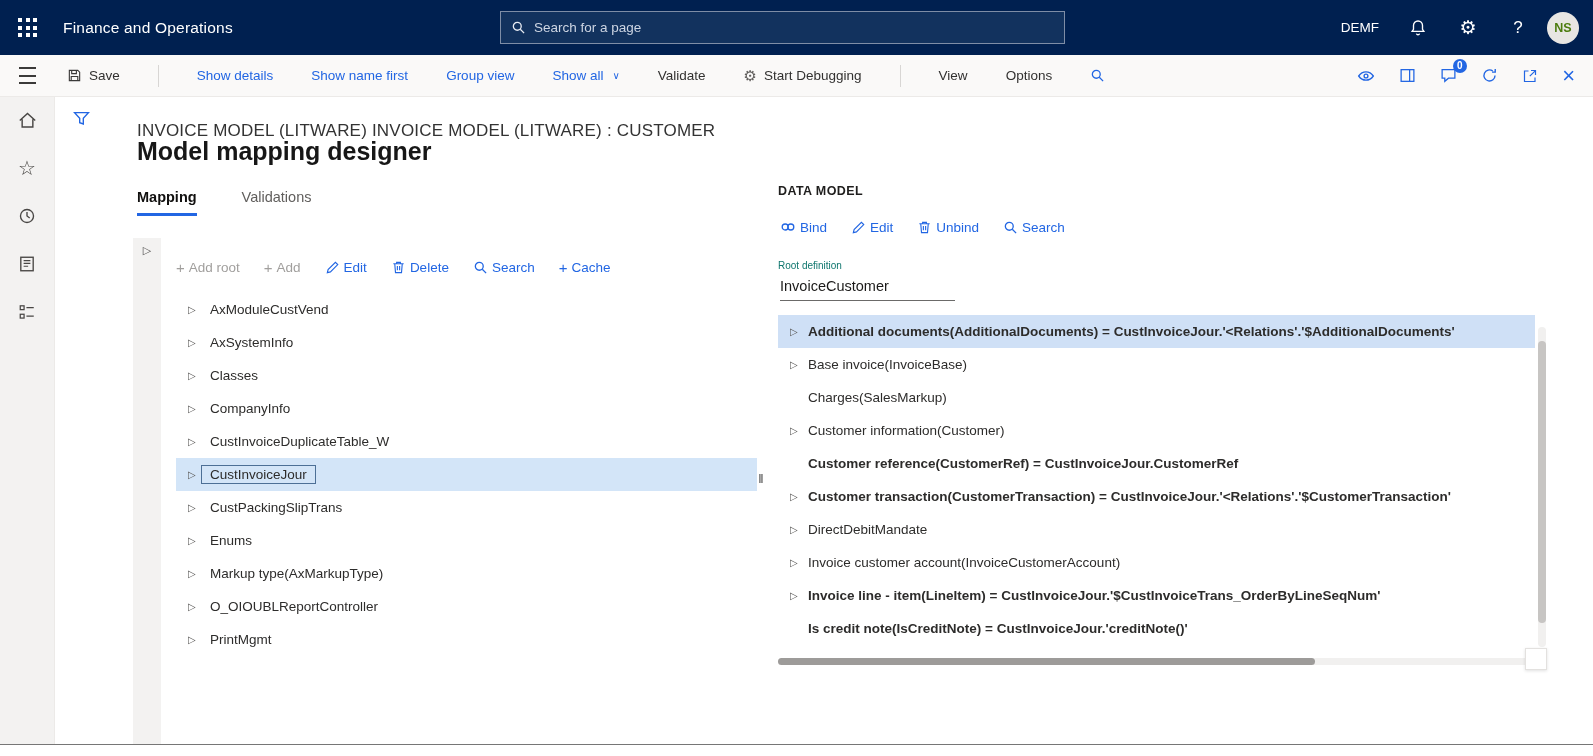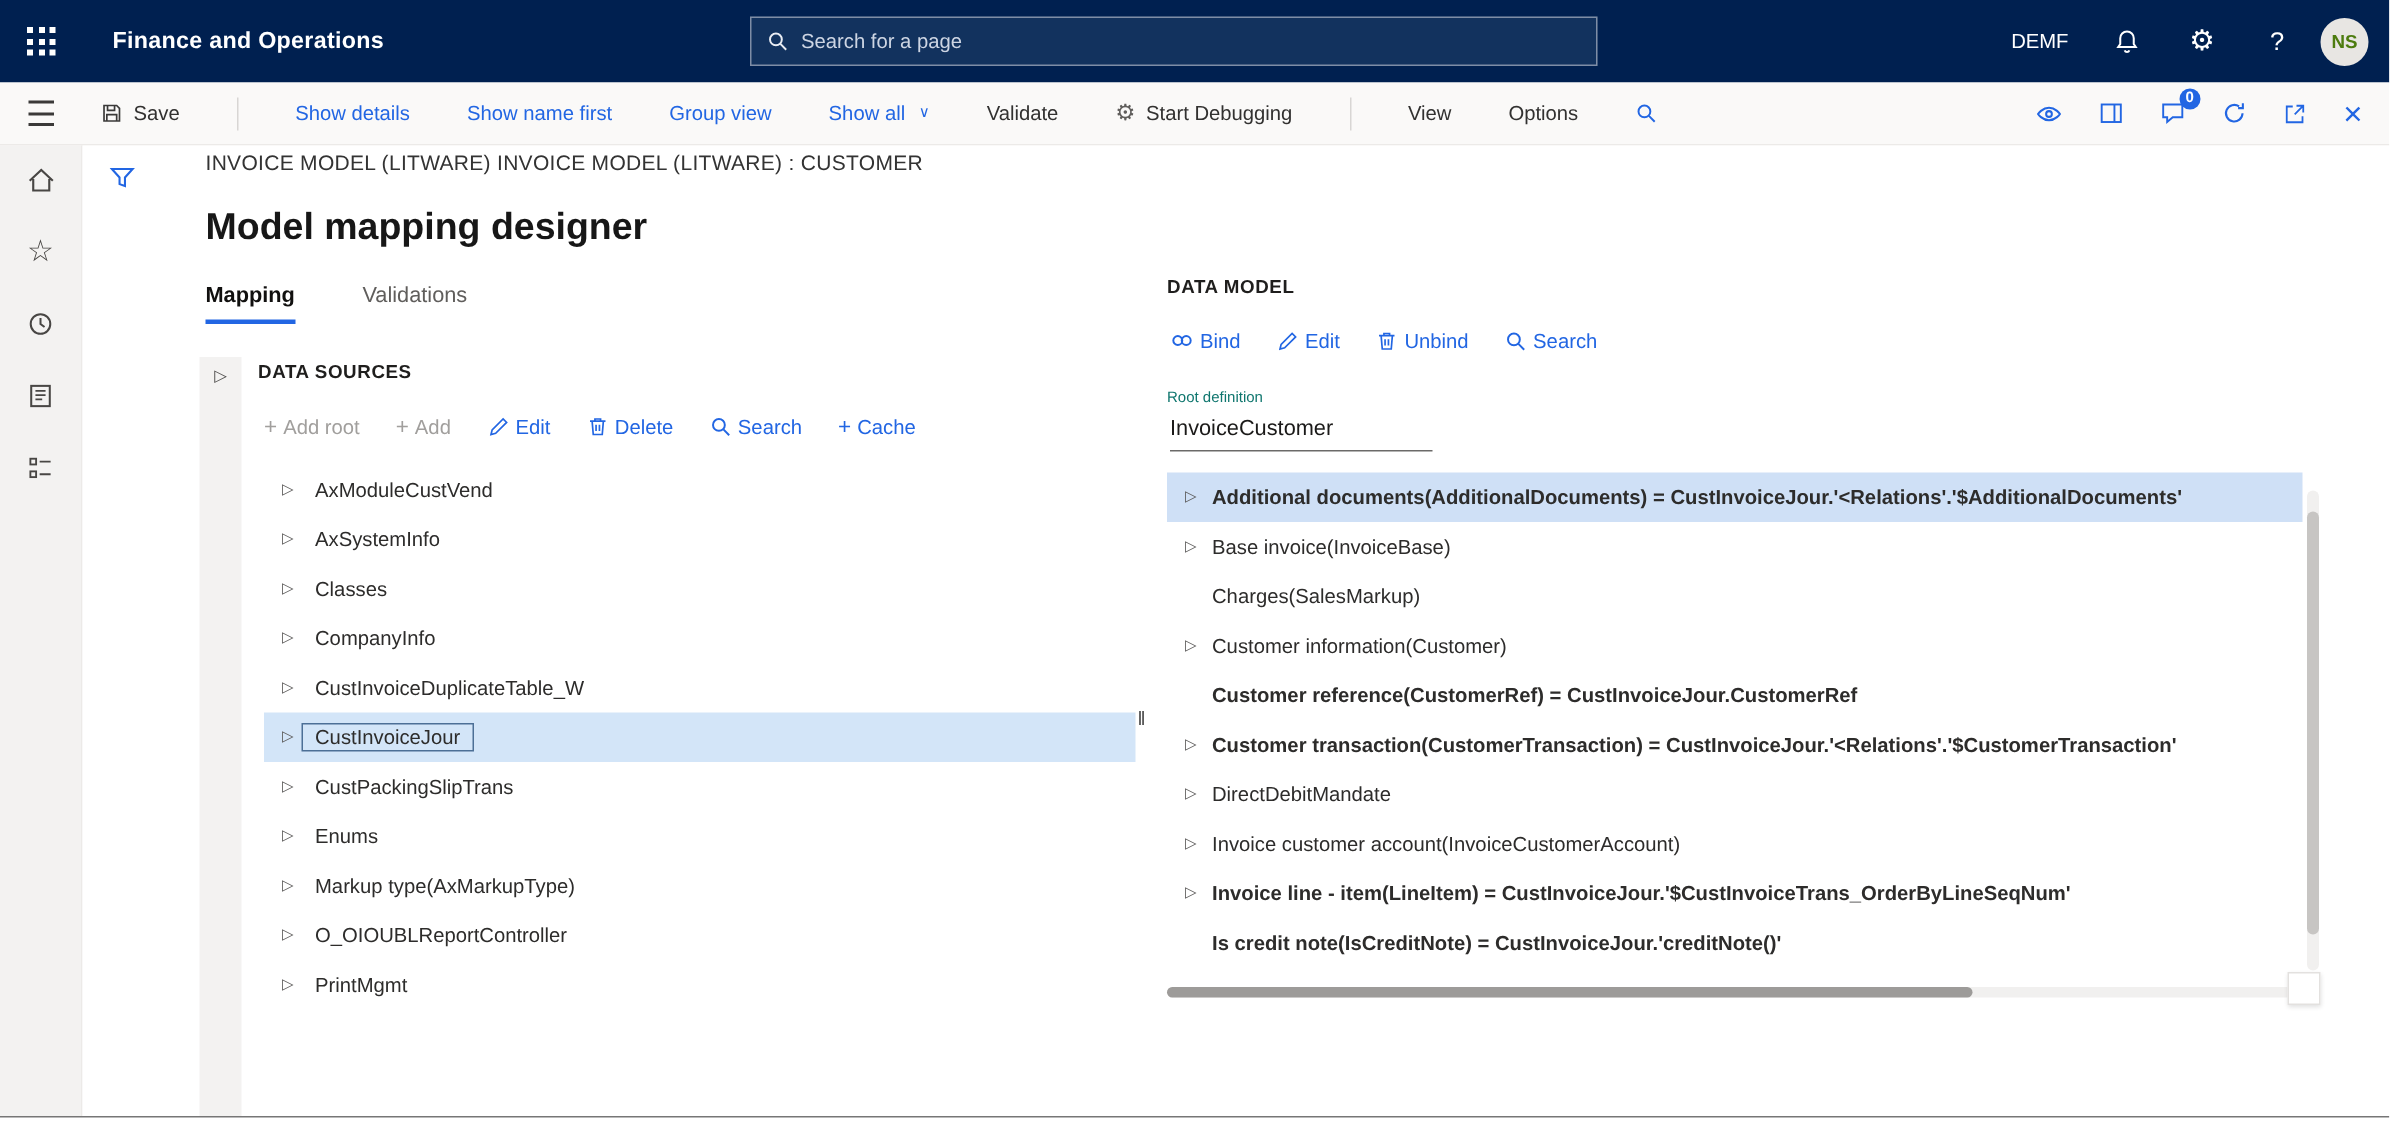--- a/index.html
+++ b/index.html
@@ -4,21 +4,21 @@
 <style>
   * { margin:0; padding:0; box-sizing:border-box; }
   body { font-family:"Liberation Sans","DejaVu Sans",sans-serif; background:#fff; }
   .app { position:relative; width:1593px; height:756px; background:#fff; overflow:hidden; }
 
   
   .topbar { position:absolute; top:0; left:0; right:0; height:55px; background:#002050; color:#fff; display:flex; align-items:center; }
   .waffle { width:55px; height:55px; display:flex; align-items:center; justify-content:center; cursor:pointer; }
   .waffle-grid { display:grid; grid-template-columns:repeat(3,4px); grid-template-rows:repeat(3,4px); gap:3.5px; }
   .waffle-grid span { background:#fff; display:block; }
-  .app-title { font-size:15.5px; font-weight:bold; margin-left:20px; letter-spacing:.2px; white-space:nowrap; }
+  .app-title { font-size:15.5px; font-weight:normal; margin-left:8px; letter-spacing:.2px; white-space:nowrap; }
   .top-search { position:absolute; left:500px; top:11px; width:565px; height:33px; background:#12325e; border:1px solid #7e8da6; display:flex; align-items:center; padding:0 10px; }
   .top-search svg { flex:0 0 auto; color:#e8ecf3; margin-right:8px; }
   .top-search input { background:transparent; border:none; outline:none; color:#fff; font-size:13.5px; width:100%; font-family:inherit; }
   .top-search input::placeholder { color:#cdd5e3; opacity:1; }
   .top-right { position:absolute; right:0; top:0; height:55px; display:flex; align-items:center; }
   .company { font-size:13.5px; margin-right:14px; cursor:pointer; }
   .top-icon-btn { width:50px; height:55px; display:flex; align-items:center; justify-content:center; cursor:pointer; color:#fff; }
   .glyph-gear { font-size:19px; line-height:1; }
   .glyph-help { font-size:17px; line-height:1; }
   .avatar { width:32px; height:32px; border-radius:50%; background:#e8e6e3; color:#4d7c0f; font-size:12.5px; font-weight:bold; display:flex; align-items:center; justify-content:center; margin:0 14px 0 4px; cursor:pointer; }
@@ -41,21 +41,21 @@
   .glyph-close { font-size:22px; line-height:1; cursor:pointer; color:#2266e3; }
 
   
   .left-rail { position:absolute; top:97px; left:0; width:55px; bottom:12px; background:#f3f2f1; border-right:1px solid #eceae8; display:flex; flex-direction:column; align-items:center; padding-top:10px; gap:22px; color:#484644; }
   .rail-item { width:55px; height:26px; display:flex; align-items:center; justify-content:center; cursor:pointer; }
   .glyph-star { font-size:20px; line-height:1; }
 
   
   .content { position:absolute; top:97px; left:55px; right:0; bottom:12px; background:#fff; overflow:hidden; }
   .filter-btn { position:absolute; left:18px; top:13px; color:#2266e3; cursor:pointer; }
-  .breadcrumb { position:absolute; left:82px; top:3px; font-size:14px; color:#333; letter-spacing:.2px; white-space:nowrap; cursor:pointer; }
+  .breadcrumb { position:absolute; left:82px; top:24px; font-size:17px; color:#333; letter-spacing:.2px; white-space:nowrap; cursor:pointer; }
   .page-title { position:absolute; left:82px; top:40px; font-size:25px; font-weight:bold; color:#171717; }
   .tabs { position:absolute; left:82px; top:92px; display:flex; gap:45px; }
   .tab { font-size:14.5px; color:#605e5c; padding-bottom:8px; cursor:pointer; }
   .tab.active { color:#11100f; font-weight:bold; border-bottom:3px solid #2266e3; }
 
   
   .tree { list-style:none; }
   .tree-row { height:33px; display:flex; align-items:center; font-size:13.5px; color:#2d2c2b; cursor:pointer; white-space:nowrap; }
   .tree-row .expander { font-size:10px; color:#5a5958; visibility:hidden; flex:0 0 auto; }
   .tree-row.expandable .expander { visibility:visible; }
@@ -274,21 +274,20 @@
     <div class="tabs">
       <span class="tab active">Mapping</span>
       <span class="tab">Validations</span>
     </div>
 
     <section class="ds-panel">
       <div class="ds-strip">
         <span>▷</span>
       </div>
       <div class="ds-main">
-        <div class="panel-header">DATA SOURCES</div>
         <div class="tb-row ds-toolbar">
           <span class="tb-btn disabled">
             <span class="plus">+</span>
             <span>Add root</span>
           </span>
           <span class="tb-btn disabled">
             <span class="plus">+</span>
             <span>Add</span>
           </span>
           <span class="tb-btn">

